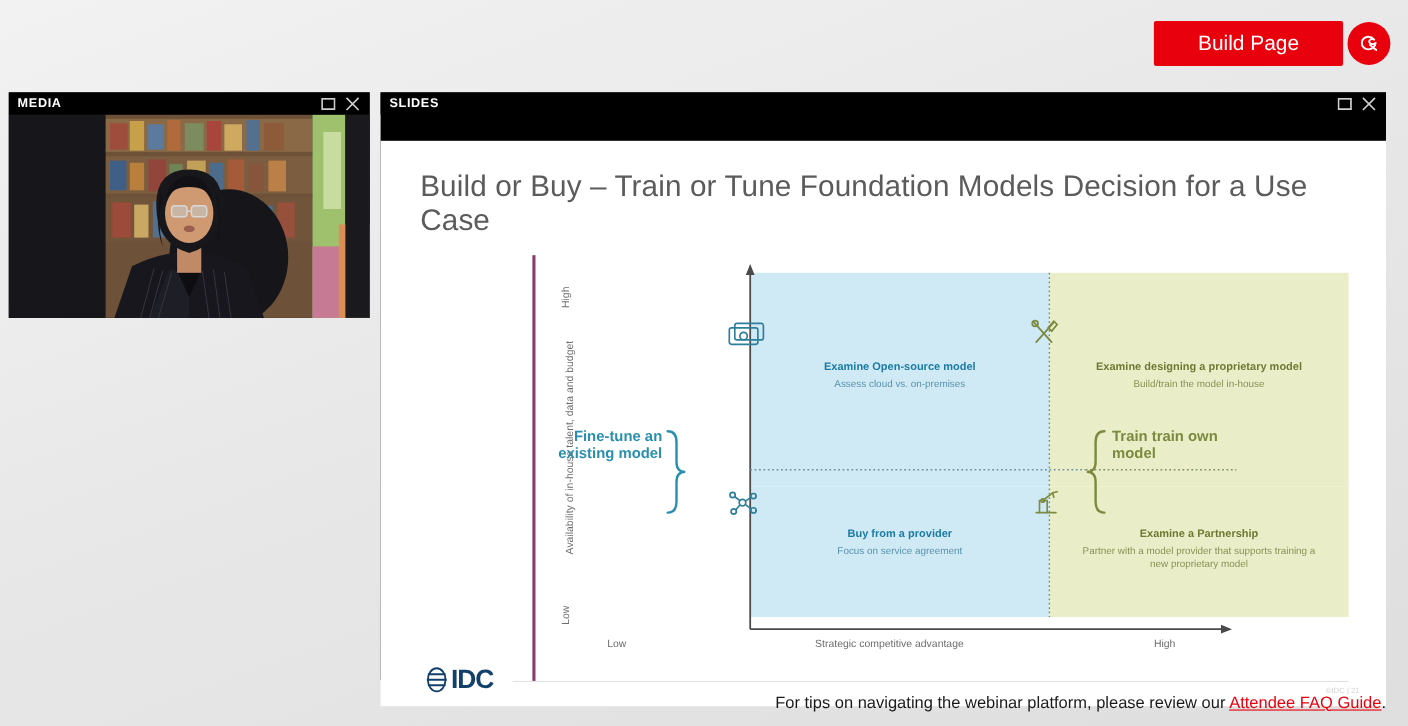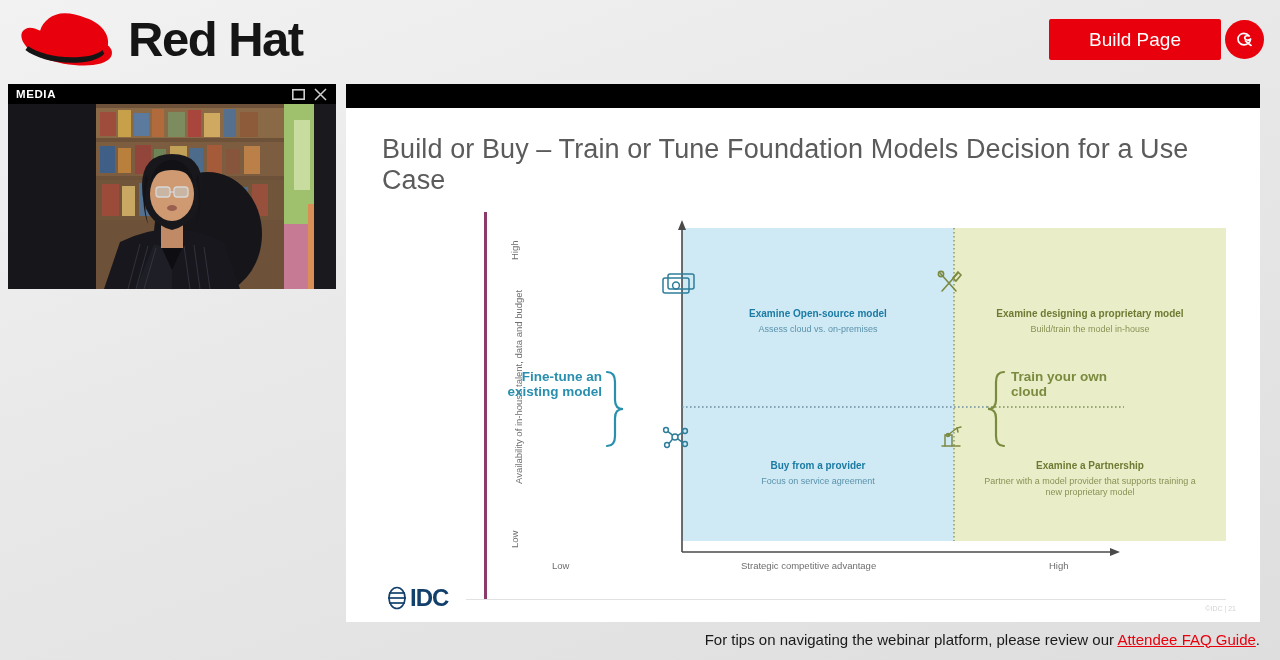--- a/index.html
+++ b/index.html
@@ -105,28 +105,20 @@
     </g>
     <g fill="#f0f0f0">
       <rect x="136" y="186" width="8" height="16"></rect>
       <rect x="148" y="176" width="8" height="26"></rect>
       <rect x="160" y="168" width="8" height="34"></rect>
     </g>
   </svg>
 </div>
 
 <div class="header">
-  <div class="logo-wrap">
-    <svg class="logo-hat" viewBox="0 0 120 72">
-      <path d="M62 8c-14 0-24 9-27 19-4-2-11-5-16-2-6 3-5 10-2 15 4 7 12 13 22 17 13 5 30 8 44 8 14 0 25-3 29-9 3-5 1-10-3-13 2-11-6-24-24-30-8-3-16-5-23-5z" fill="#e8000d"></path>
-      <path d="M19 45c10 8 30 14 50 14 18 0 31-4 35-9-4 7-17 11-34 11-21 0-41-7-51-16z" fill="#151515"></path>
-      <path d="M22 44c10 7 29 12 47 12 17 0 29-3 34-8l2 4c-5 6-18 10-36 10-20 0-40-6-50-14z" fill="#151515"></path>
-    </svg>
-    <div class="logo-text">Red Hat</div>
-  </div>
 
   <button class="events-btn">Build Page</button>
 
   <div class="circle-badge">
     <svg width="26" height="26" viewBox="0 0 26 26">
       <path d="M6 12c0-3.2 2.6-5.6 5.9-5.6 2.3 0 4 1 5.4 2.6-1.2-.5-2.4-.6-3.4-.1-1.6.8-1.5 2.7-.2 3.5 1.4.9 3.6.6 4.9-.4-.3 3.3-3.2 5.9-6.8 5.9C8.6 17.9 6 15.3 6 12z" fill="none" stroke="#ffffff" stroke-width="1.7" stroke-linejoin="round"></path>
       <path d="M13.5 13.8c2.1 2.1 3.8 3.6 5.6 4.6" fill="none" stroke="#ffffff" stroke-width="1.7" stroke-linecap="round"></path>
     </svg>
   </div>
 </div>
@@ -214,20 +206,35 @@
         <rect x="148" y="83" width="14" height="10" rx="3"></rect>
         <rect x="166" y="83" width="14" height="10" rx="3"></rect>
         <line x1="162" y1="88" x2="166" y2="88"></line>
       </g>
       <ellipse cx="164" cy="104" rx="5" ry="3" fill="#9b5f50"></ellipse>
     </svg>
   </div>
 </div>
 
 <div class="panel" id="slides-panel">
+  <div class="panel-bar">
+    <span class="panel-title">SLIDES</span>
+    <span class="panel-ctrls">
+      <span class="ctrl">
+        <svg width="13" height="11" viewBox="0 0 13 11">
+            <rect x="0.8" y="0.8" width="11.4" height="9.4" fill="none" stroke="#cfcfcf" stroke-width="1.6"></rect>
+          </svg>
+      </span>
+      <span class="ctrl">
+        <svg width="13" height="13" viewBox="0 0 13 13">
+            <path d="M1 1 L12 12 M12 1 L1 12" stroke="#cfcfcf" stroke-width="1.5"></path>
+          </svg>
+      </span>
+    </span>
+  </div>
 
   <div id="slides-body">
 
     <div class="slide-title">Build or Buy – Train or Tune Foundation Models Decision for a Use Case</div>
 
     <div class="slide-accent"></div>
 
     <div class="chart-card">
 
       <div class="quad q-tl"></div>
@@ -297,21 +304,21 @@
       <div class="q-title olive-t" style="left:467px; top:96px; width:272px;">Examine designing a proprietary model</div>
       <div class="q-sub olive-s" style="left:467px; top:112px; width:272px;">Build/train the model in-house</div>
 
       <div class="q-title blue-t" style="left:195px; top:248px; width:272px;">Buy from a provider</div>
       <div class="q-sub blue-s" style="left:195px; top:264px; width:272px;">Focus on service agreement</div>
 
       <div class="q-title olive-t" style="left:467px; top:248px; width:272px;">Examine a Partnership</div>
       <div class="q-sub olive-s" style="left:497px; top:264px; width:212px;">Partner with a model provider that supports training a new proprietary model</div>
 
       <div class="brace-lab lab-left" style="left:10px; top:157px; width:105px;">Fine-tune an existing model</div>
-      <div class="brace-lab lab-right" style="left:524px; top:157px; width:105px;">Train your own cloud</div>
+      <div class="brace-lab lab-right" style="left:524px; top:157px; width:105px;">Train train own model</div>
     </div>
 
     <div class="slide-rule"></div>
     <div class="idc-logo">
       <svg width="26" height="26" viewBox="0 0 26 26">
         <g stroke="#13406b" stroke-width="1.7" fill="none">
           <ellipse cx="13" cy="13" rx="8" ry="10.5"></ellipse>
           <line x1="5" y1="8" x2="21" y2="8"></line>
           <line x1="4" y1="13" x2="22" y2="13"></line>
           <line x1="5" y1="18" x2="21" y2="18"></line>

